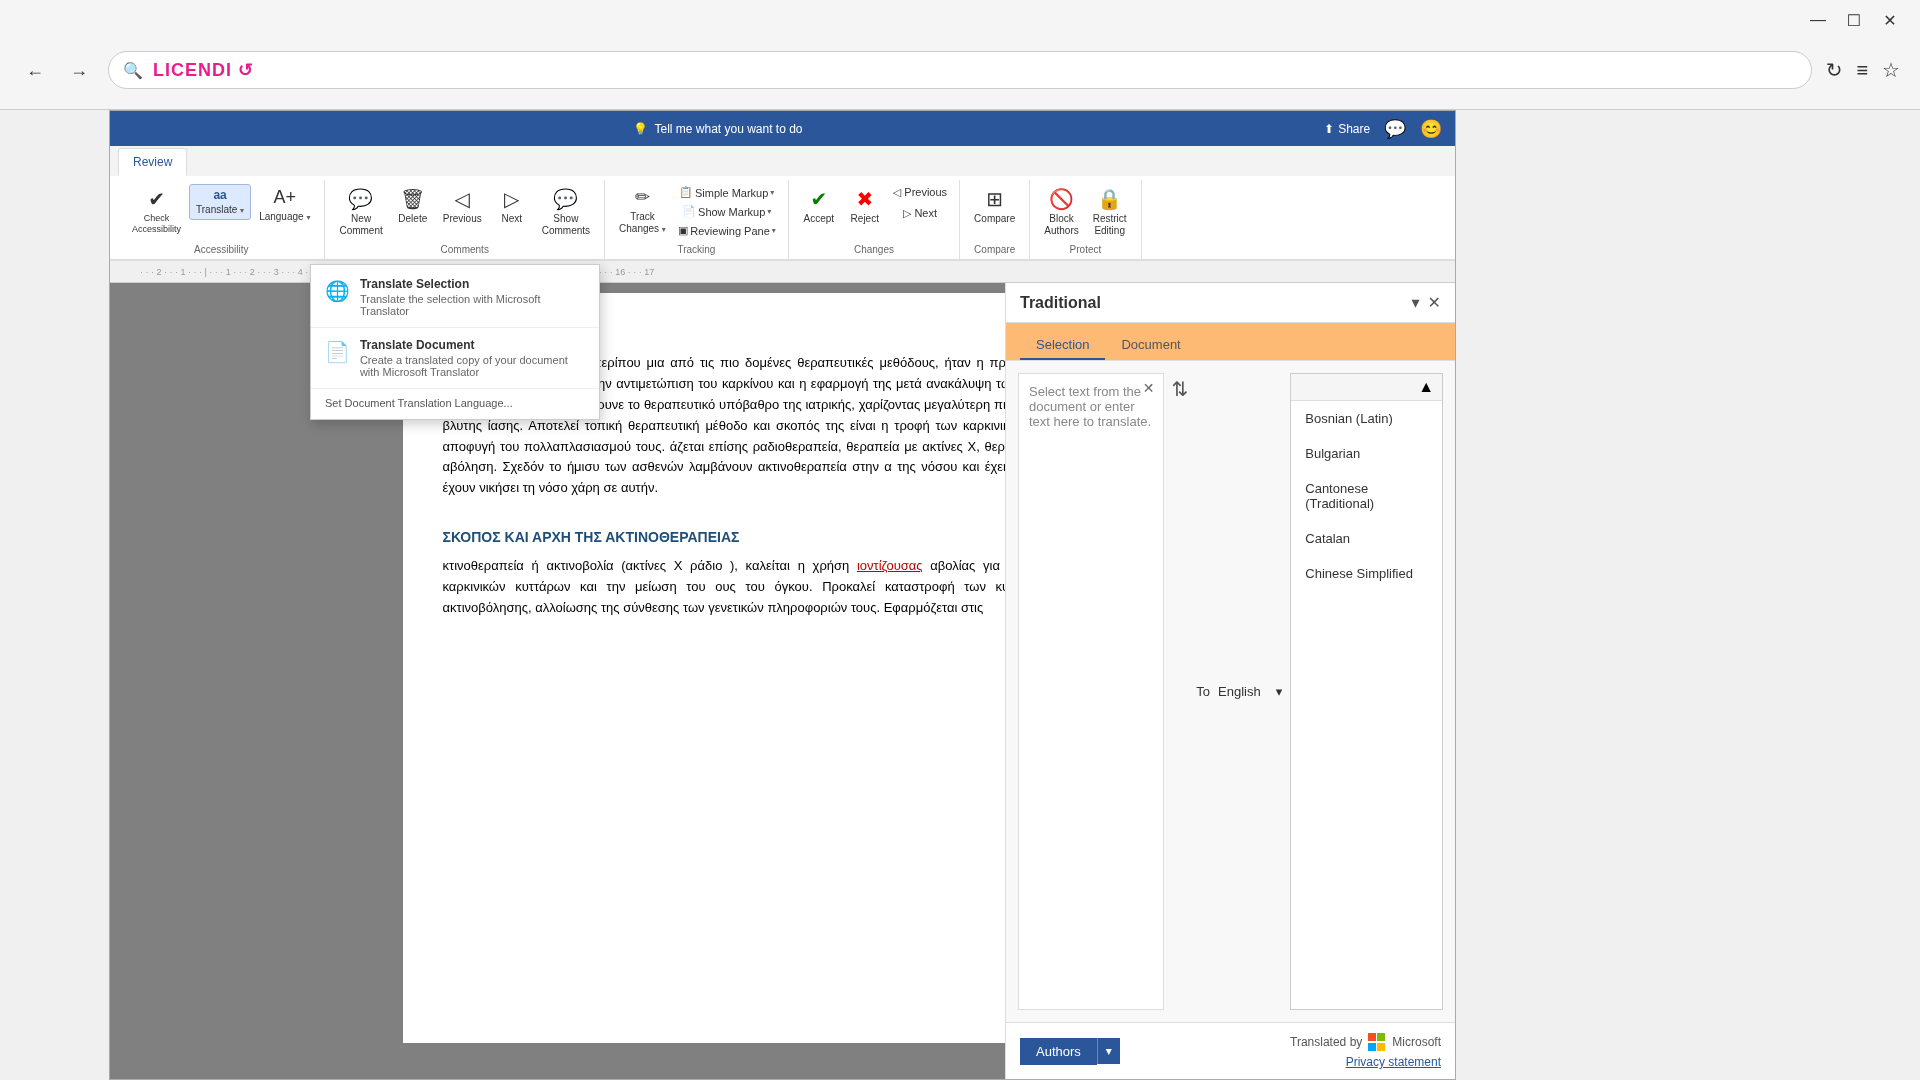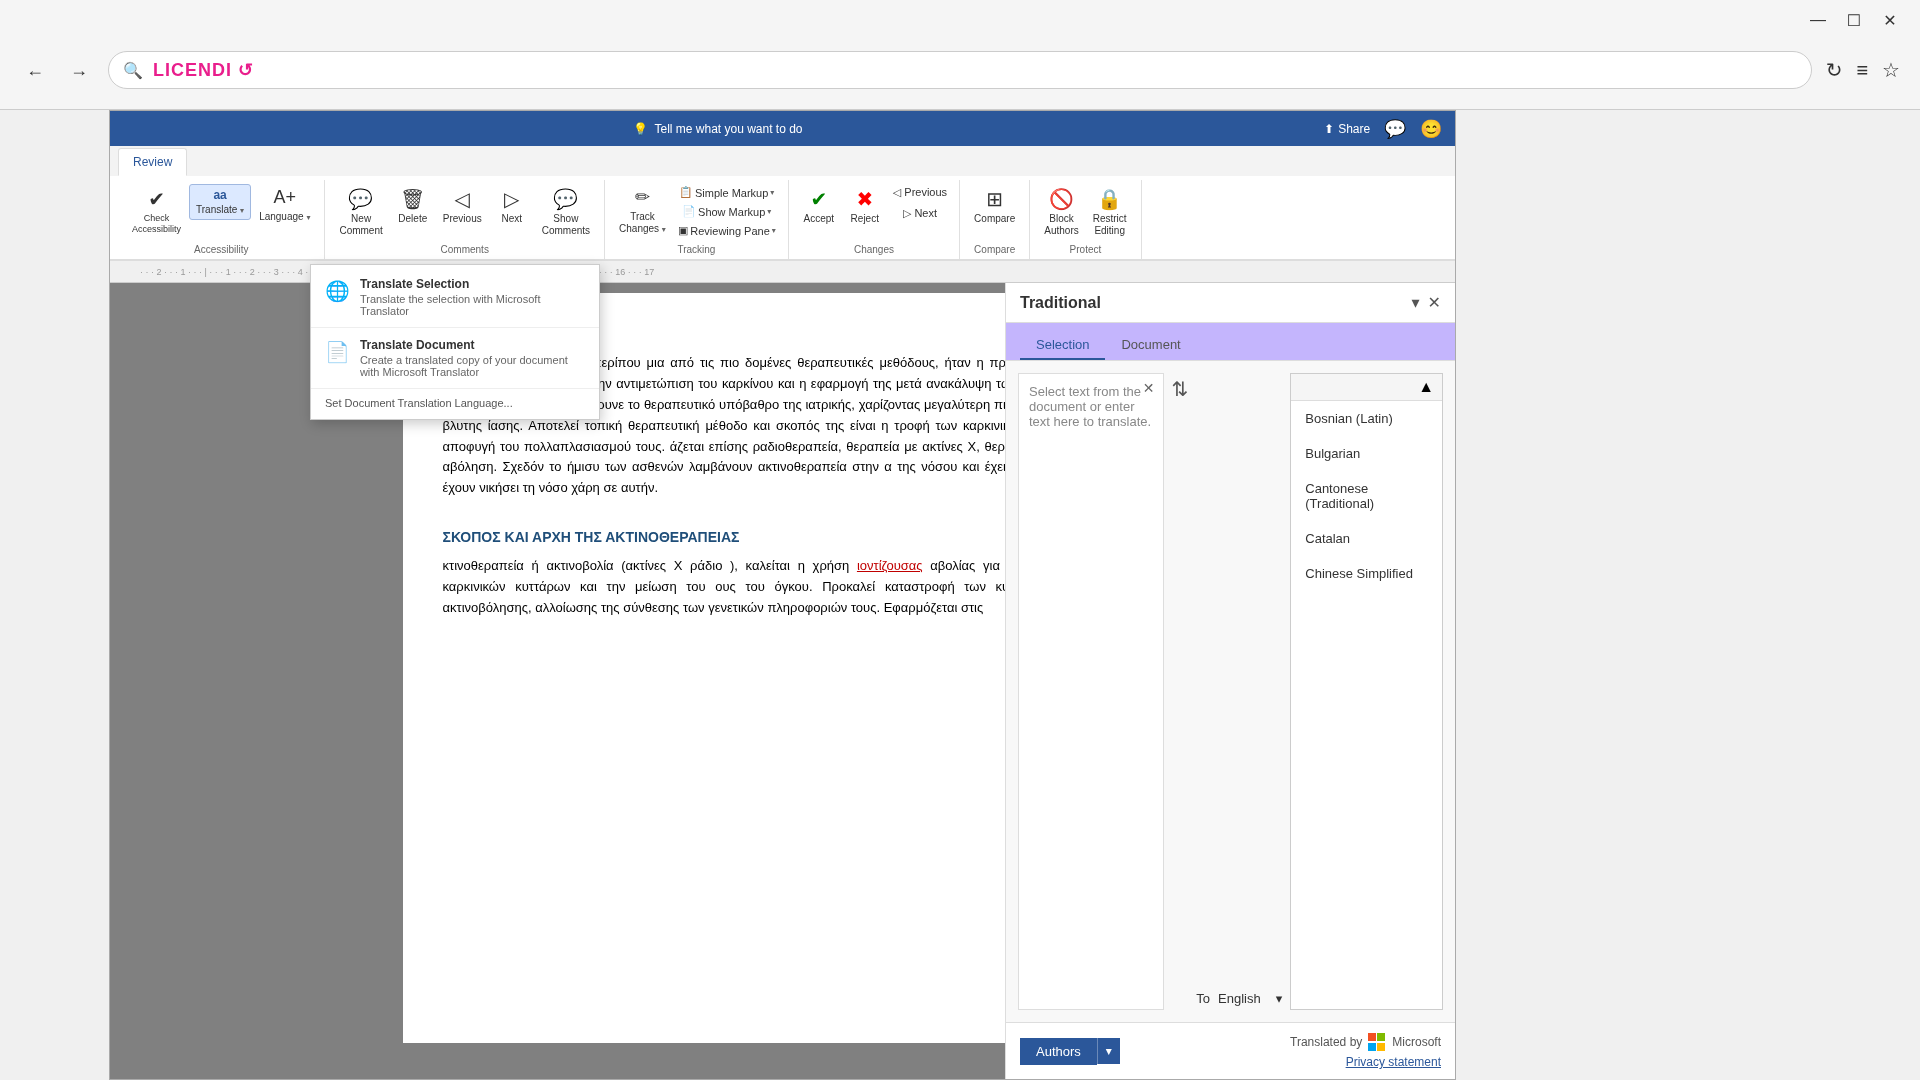--- a/index.html
+++ b/index.html
@@ -333,21 +333,21 @@
       color: #333;
     }
     .translator-header-icons {
       display: flex; gap: 8px; align-items: center;
     }
     .translator-tabs {
       display: flex;
       padding: 8px 14px 0;
       gap: 0;
       border-bottom: 1px solid #ddd;
-      background: #c4b5fd;
+      background: #fdba74;
     }
     .trans-tab {
       padding: 6px 16px;
       font-size: 13px;
       cursor: pointer;
       color: #555;
       border-bottom: 2px solid transparent;
     }
     .trans-tab.active {
       color: #2b579a;
@@ -382,21 +382,21 @@
     .trans-swap-btn {
       display: flex;
       justify-content: center;
       padding: 4px 0;
       font-size: 20px;
       color: #555;
       cursor: pointer;
     }
     .trans-to-row {
       display: flex;
-      align-items: flex-end;
+      align-items: center;
       gap: 8px;
       padding: 4px 0;
     }
     .trans-to-label {
       font-size: 13px;
       color: #333;
       font-weight: 500;
     }
     .trans-lang-select {
       display: flex;

